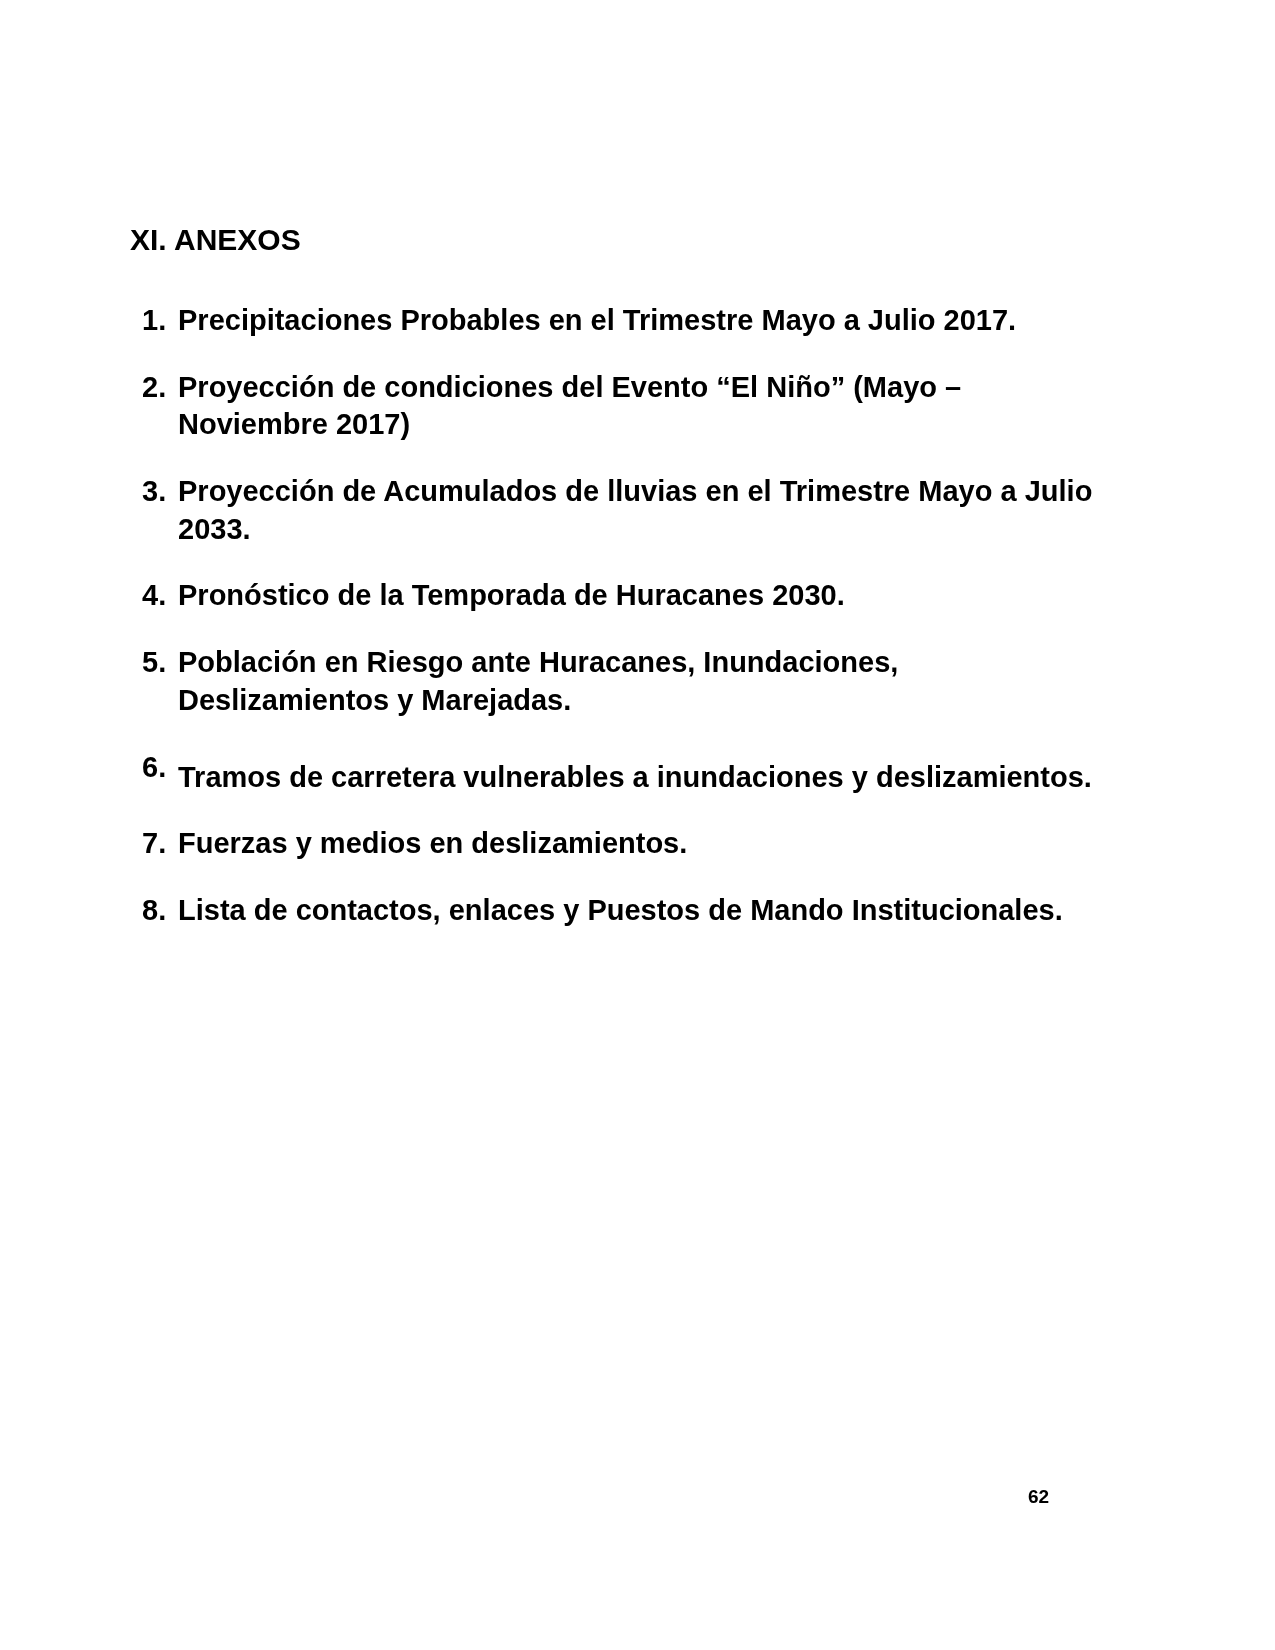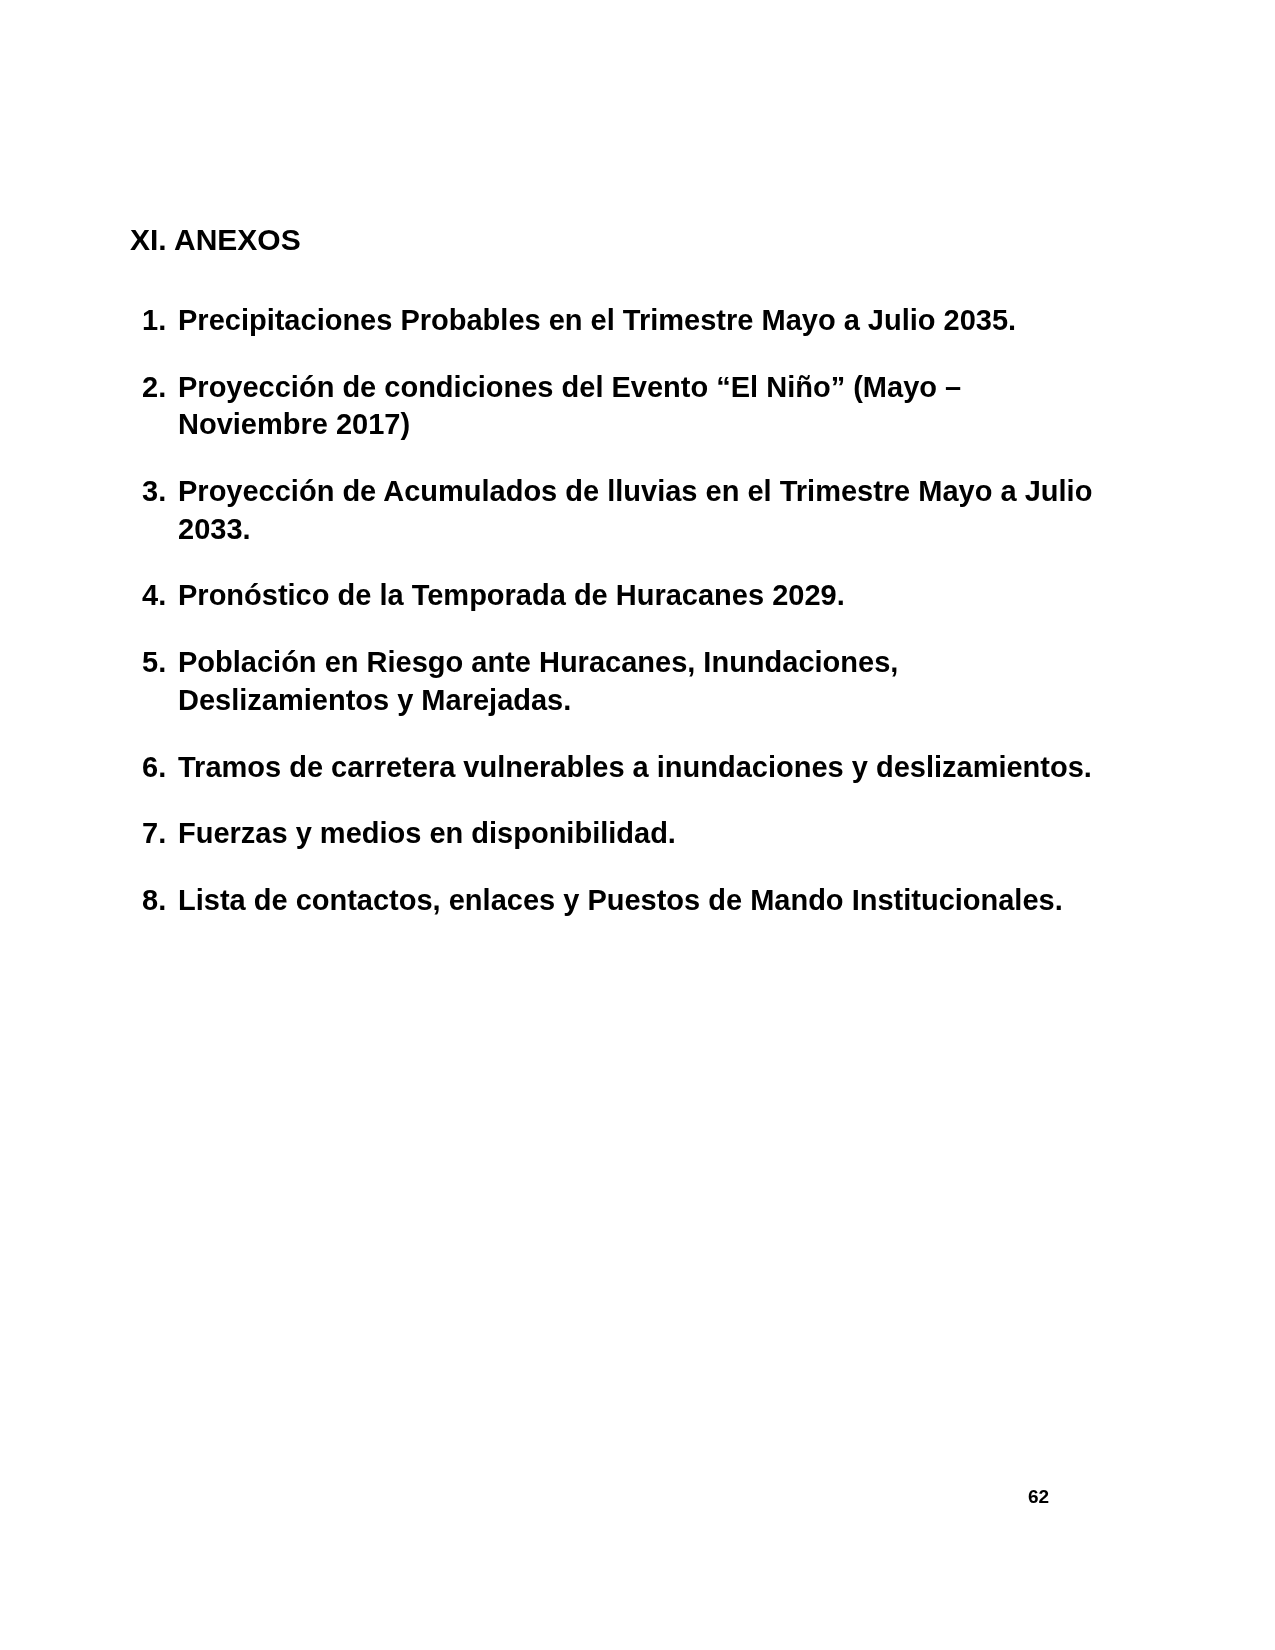--- a/index.html
+++ b/index.html
@@ -48,20 +48,21 @@
   .list-item .num {
     width: 36px;
     flex-shrink: 0;
   }
   .list-item .txt {
     flex: 1;
     min-width: 0;
   }
   .list-item.justify .txt {
     text-align: justify;
+    margin-top: 10px;
   }
   .page-number {
     position: absolute;
     left: 1028px;
     top: 1486px;
     font-size: 19px;
     font-weight: 700;
     color: #000000;
   }
 </style>
@@ -72,51 +73,51 @@
   <div class="content">
 
     <h1 class="doc-heading">
       <span class="h-num">XI.</span>
       <span class="h-title">ANEXOS</span>
     </h1>
 
     <div class="list" id="annex-list">
   <div class="list-item">
     <span class="num">1.</span>
-    <span class="txt">Precipitaciones Probables en el Trimestre Mayo a Julio 2035.</span>
+    <span class="txt">Precipitaciones Probables en el Trimestre Mayo a Julio 2017.</span>
   </div>
 
   <div class="list-item">
     <span class="num">2.</span>
     <span class="txt">Proyección de condiciones del Evento “El Niño” (Mayo – Noviembre 2017)</span>
   </div>
 
   <div class="list-item">
     <span class="num">3.</span>
     <span class="txt">Proyección de Acumulados de lluvias en el Trimestre Mayo a Julio 2033.</span>
   </div>
 
   <div class="list-item">
     <span class="num">4.</span>
-    <span class="txt">Pronóstico de la Temporada de Huracanes 2029.</span>
+    <span class="txt">Pronóstico de la Temporada de Huracanes 2030.</span>
   </div>
 
   <div class="list-item">
     <span class="num">5.</span>
     <span class="txt">Población en Riesgo ante Huracanes, Inundaciones, Deslizamientos y Marejadas.</span>
   </div>
 
   <div class="list-item justify">
     <span class="num">6.</span>
     <span class="txt">Tramos de carretera vulnerables a inundaciones y deslizamientos.</span>
   </div>
 
   <div class="list-item">
     <span class="num">7.</span>
-    <span class="txt">Fuerzas y medios en disponibilidad.</span>
+    <span class="txt">Fuerzas y medios en deslizamientos.</span>
   </div>
 
   <div class="list-item">
     <span class="num">8.</span>
     <span class="txt">Lista de contactos, enlaces y Puestos de Mando Institucionales.</span>
   </div>
 </div>
 
   </div>
 

